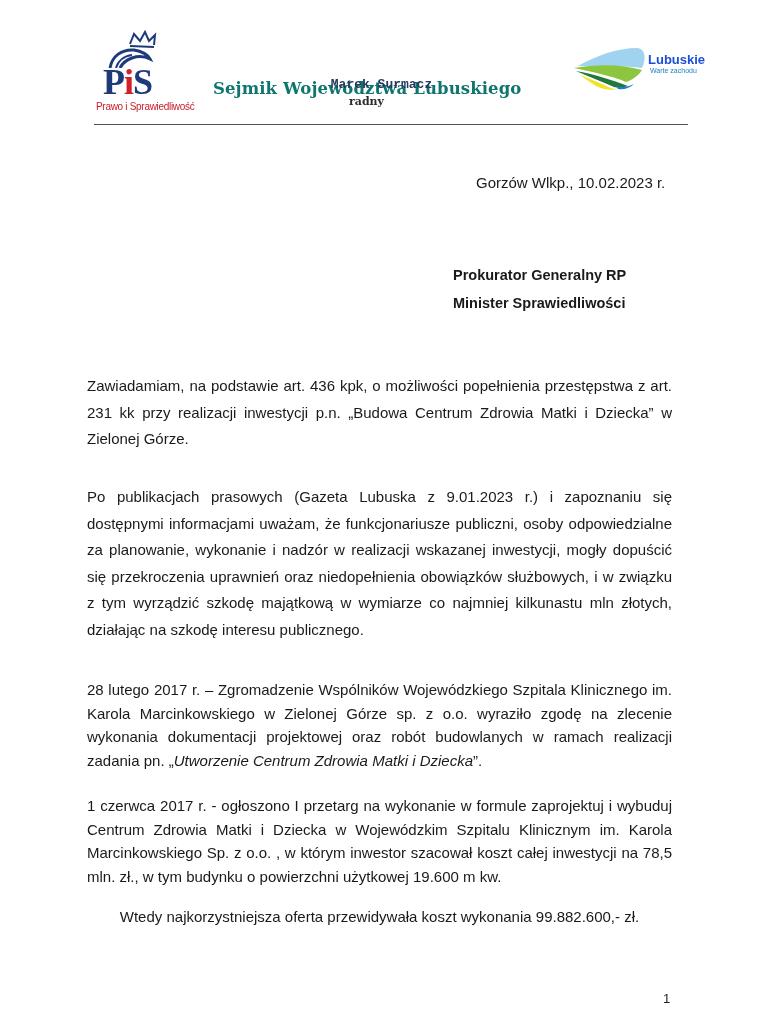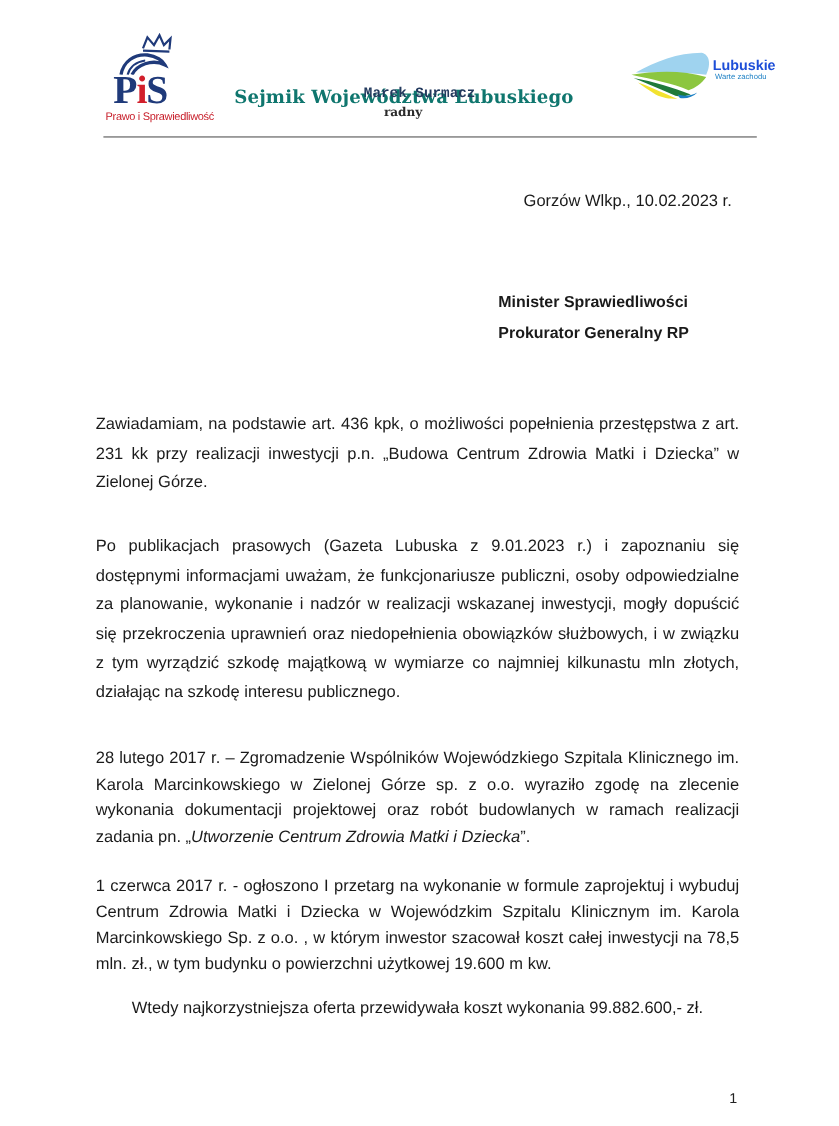--- a/index.html
+++ b/index.html
@@ -70,22 +70,22 @@
   </svg>
   <div class="lub-name">Lubuskie</div>
   <div class="lub-tag">Warte zachodu</div>
 </div>
 
 <div class="abs head-rule"></div>
 
 <div class="abs txt place-date">Gorzów Wlkp., 10.02.2023 r.</div>
 
 <div class="abs txt addressee">
+  <div class="b">Prokurator Generalny RP</div>
   <div class="b">Minister Sprawiedliwości</div>
-  <div class="b">Prokurator Generalny RP</div>
 </div>
 
 <div class="abs txt para p1">Zawiadamiam, na podstawie art. 436 kpk, o możliwości popełnienia przestępstwa z art. 231 kk przy realizacji inwestycji p.n. „Budowa Centrum Zdrowia Matki i Dziecka” w Zielonej Górze.</div>
 <div class="abs txt para p2">Po publikacjach prasowych (Gazeta Lubuska z 9.01.2023 r.) i zapoznaniu się dostępnymi informacjami uważam, że funkcjonariusze publiczni, osoby odpowiedzialne za planowanie, wykonanie i nadzór w realizacji wskazanej inwestycji, mogły dopuścić się przekroczenia uprawnień oraz niedopełnienia obowiązków służbowych, i w związku z tym wyrządzić szkodę majątkową w wymiarze co najmniej kilkunastu mln złotych, działając na szkodę interesu publicznego.</div>
 <div class="abs txt para p3"><span>28 lutego 2017 r. – Zgromadzenie Wspólników Wojewódzkiego Szpitala Klinicznego im. Karola Marcinkowskiego w Zielonej Górze sp. z o.o. wyraziło zgodę  na zlecenie wykonania dokumentacji projektowej oraz robót budowlanych w ramach realizacji zadania pn. „</span><i>Utworzenie Centrum Zdrowia Matki i Dziecka</i><span>”.</span></div>
 <div class="abs txt para p4">1 czerwca 2017 r. - ogłoszono I przetarg na wykonanie w formule zaprojektuj i wybuduj Centrum Zdrowia Matki i Dziecka w Wojewódzkim Szpitalu Klinicznym im. Karola Marcinkowskiego Sp. z o.o. , w którym  inwestor szacował koszt całej inwestycji na 78,5 mln. zł., w tym budynku o powierzchni użytkowej 19.600 m kw.</div>
 <div class="abs txt para p5">
   <div>Wtedy najkorzystniejsza oferta przewidywała koszt wykonania 99.882.600,- zł.</div>
 </div>
 

